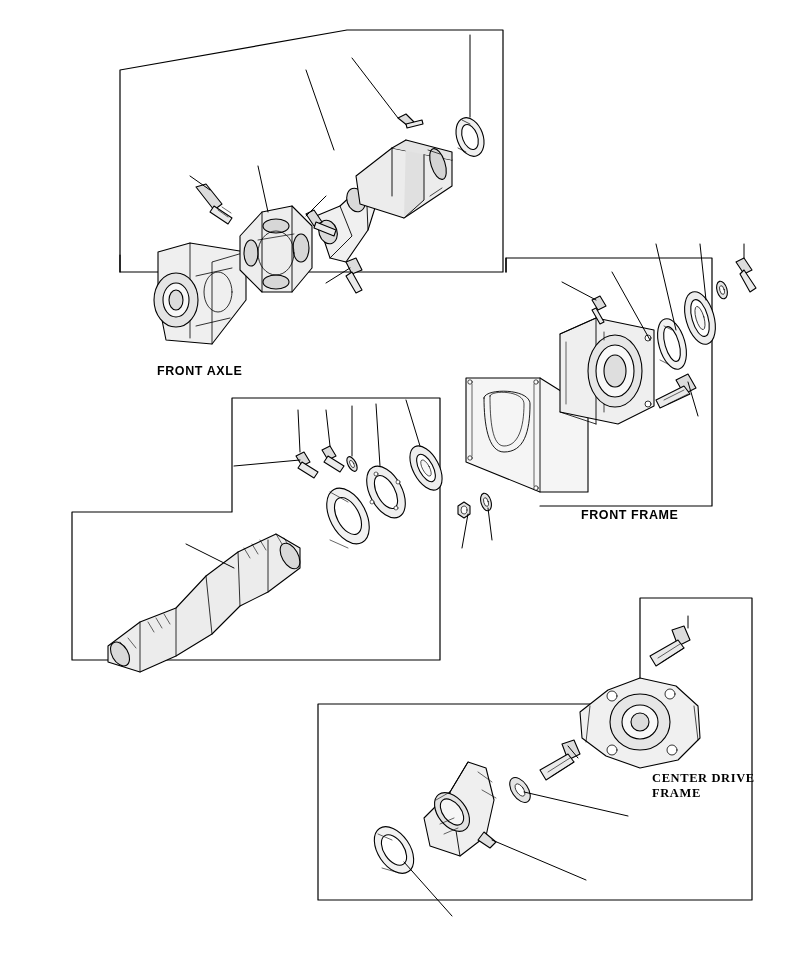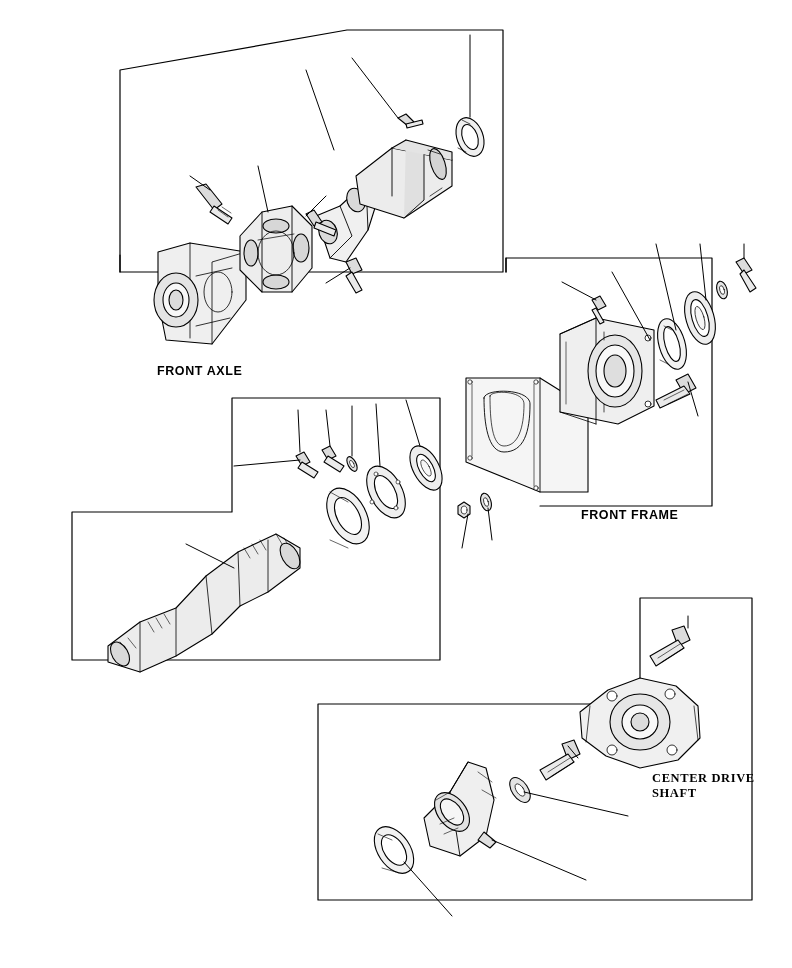--- a/index.html
+++ b/index.html
@@ -331,15 +331,15 @@
         <path d="M628,816 L524,792"></path>
         <path d="M586,880 L492,840"></path>
         <path d="M452,916 L404,862"></path>
       </g>
 
     </g>
   </svg>
 
   <div class="dlabel" id="lbl-front-axle">FRONT AXLE</div>
   <div class="dlabel" id="lbl-front-frame">FRONT FRAME</div>
-  <div class="dlabel" id="lbl-center-drive"><span>CENTER DRIVE</span><br><span>SHAFT</span></div>
+  <div class="dlabel" id="lbl-center-drive"><span>CENTER DRIVE</span><br><span>FRAME</span></div>
 
 </div>
 
 </body></html>

